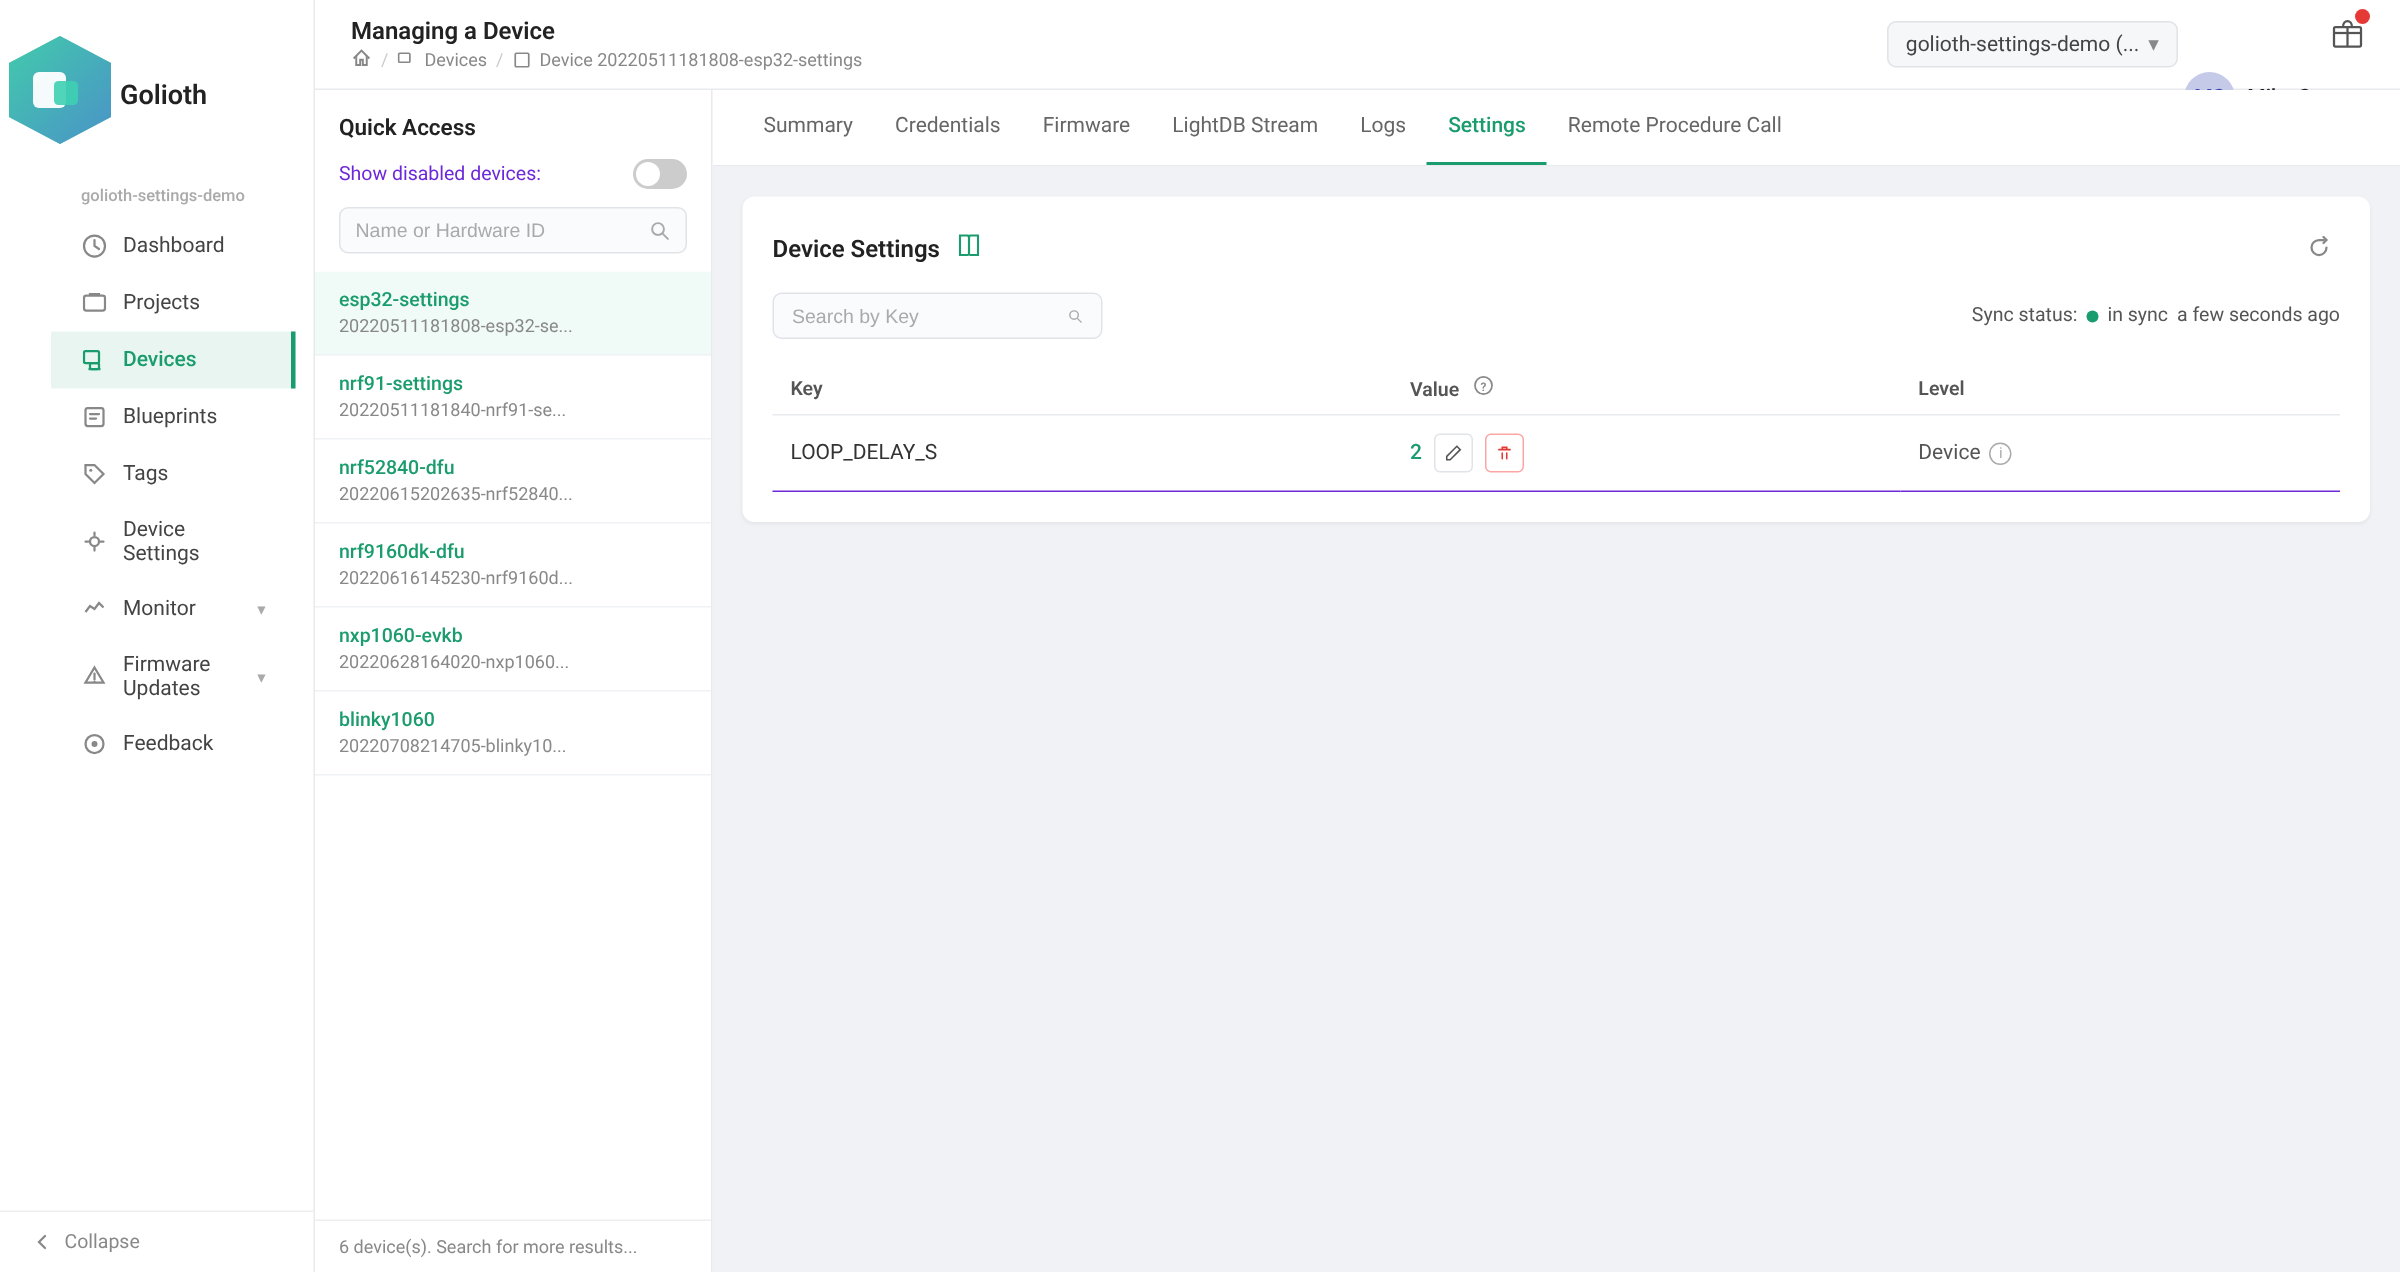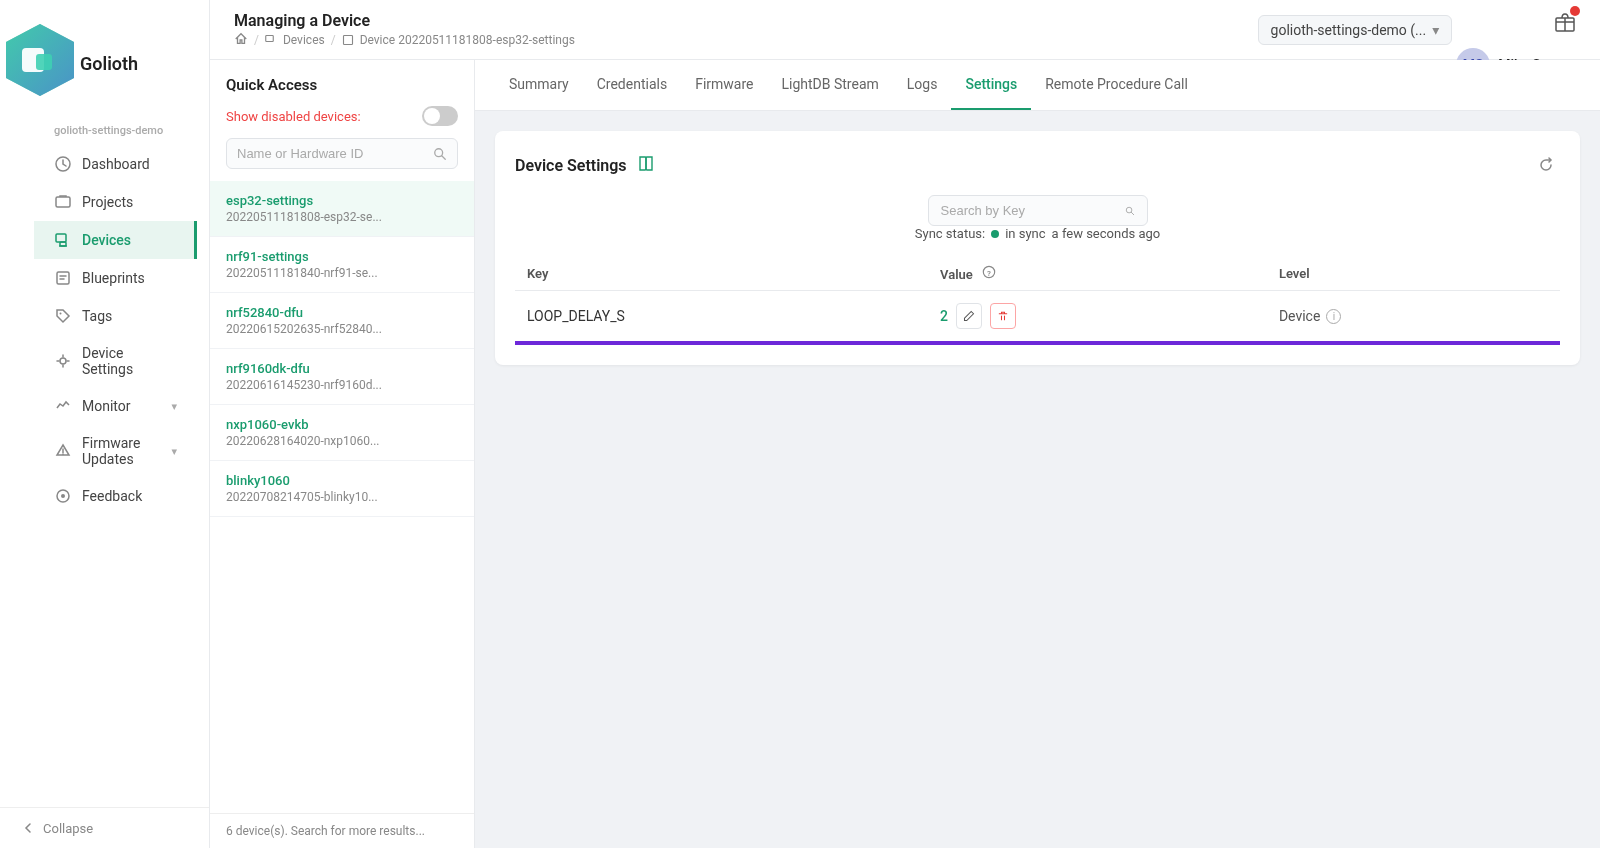--- a/index.html
+++ b/index.html
@@ -221,21 +221,21 @@
       margin-bottom: 12px;
     }
     #show-disabled-row {
       display: flex;
       align-items: center;
       justify-content: space-between;
       margin-bottom: 12px;
     }
     #show-disabled-label {
       font-size: 13px;
-      color: #ef4444;
+      color: #6d28d9;
     }
     .toggle {
       width: 36px;
       height: 20px;
       background: #ccc;
       border-radius: 10px;
       position: relative;
       cursor: pointer;
     }
     .toggle.off { background: #ccc; }
@@ -368,21 +368,20 @@
       justify-content: center;
       color: #888;
       cursor: pointer;
       border-radius: 4px;
     }
     #settings-toolbar {
       display: flex;
       align-items: center;
       justify-content: space-between;
       margin-bottom: 16px;
-      flex-direction: column;
     }
     #key-search-box {
       display: flex;
       align-items: center;
       border: 1px solid #e0e3e7;
       border-radius: 6px;
       padding: 7px 12px;
       background: #fafbfc;
       gap: 8px;
       width: 220px;
@@ -420,21 +419,21 @@
       font-size: 13px;
       font-weight: 600;
       color: #555;
       padding: 8px 12px;
       border-bottom: 1px solid #e8eaed;
     }
     #settings-table td {
       padding: 12px 12px;
       font-size: 14px;
       color: #333;
-      border-bottom: 4px solid #6d28d9;
+      border-bottom: 1px solid #6d28d9;
     }
     .table-row-value {
       display: flex;
       align-items: center;
       gap: 8px;
     }
     .value-num {
       color: #1a9c6e;
       font-weight: 500;
     }

